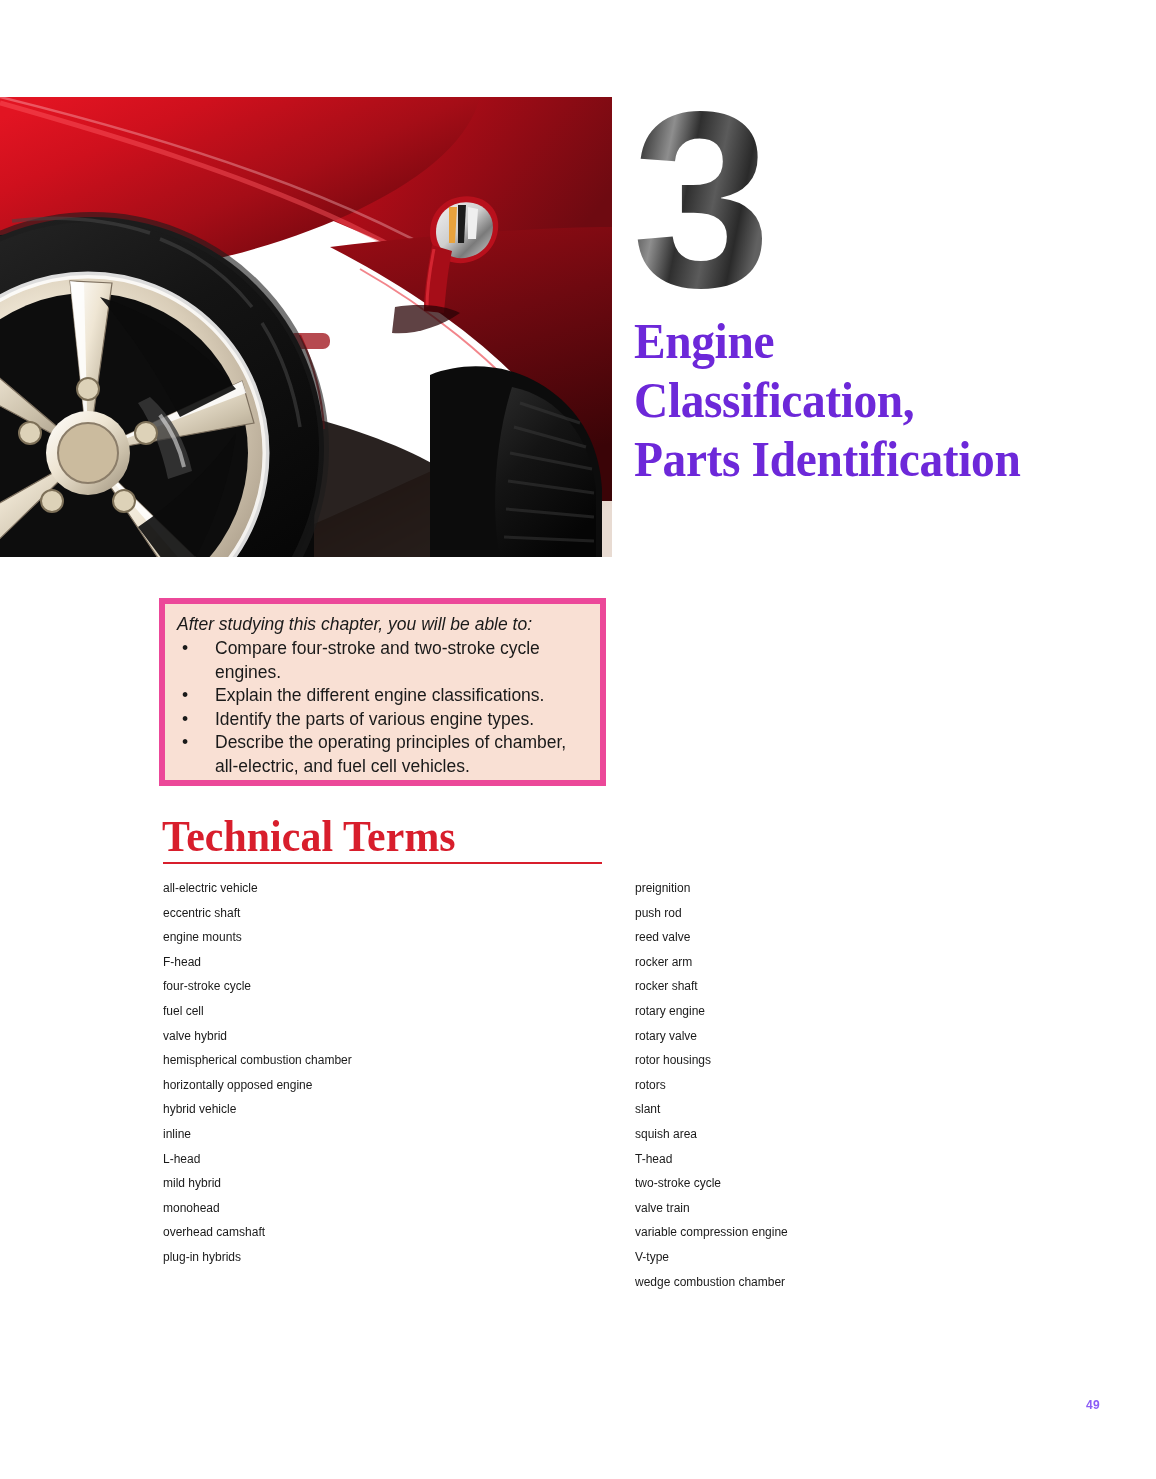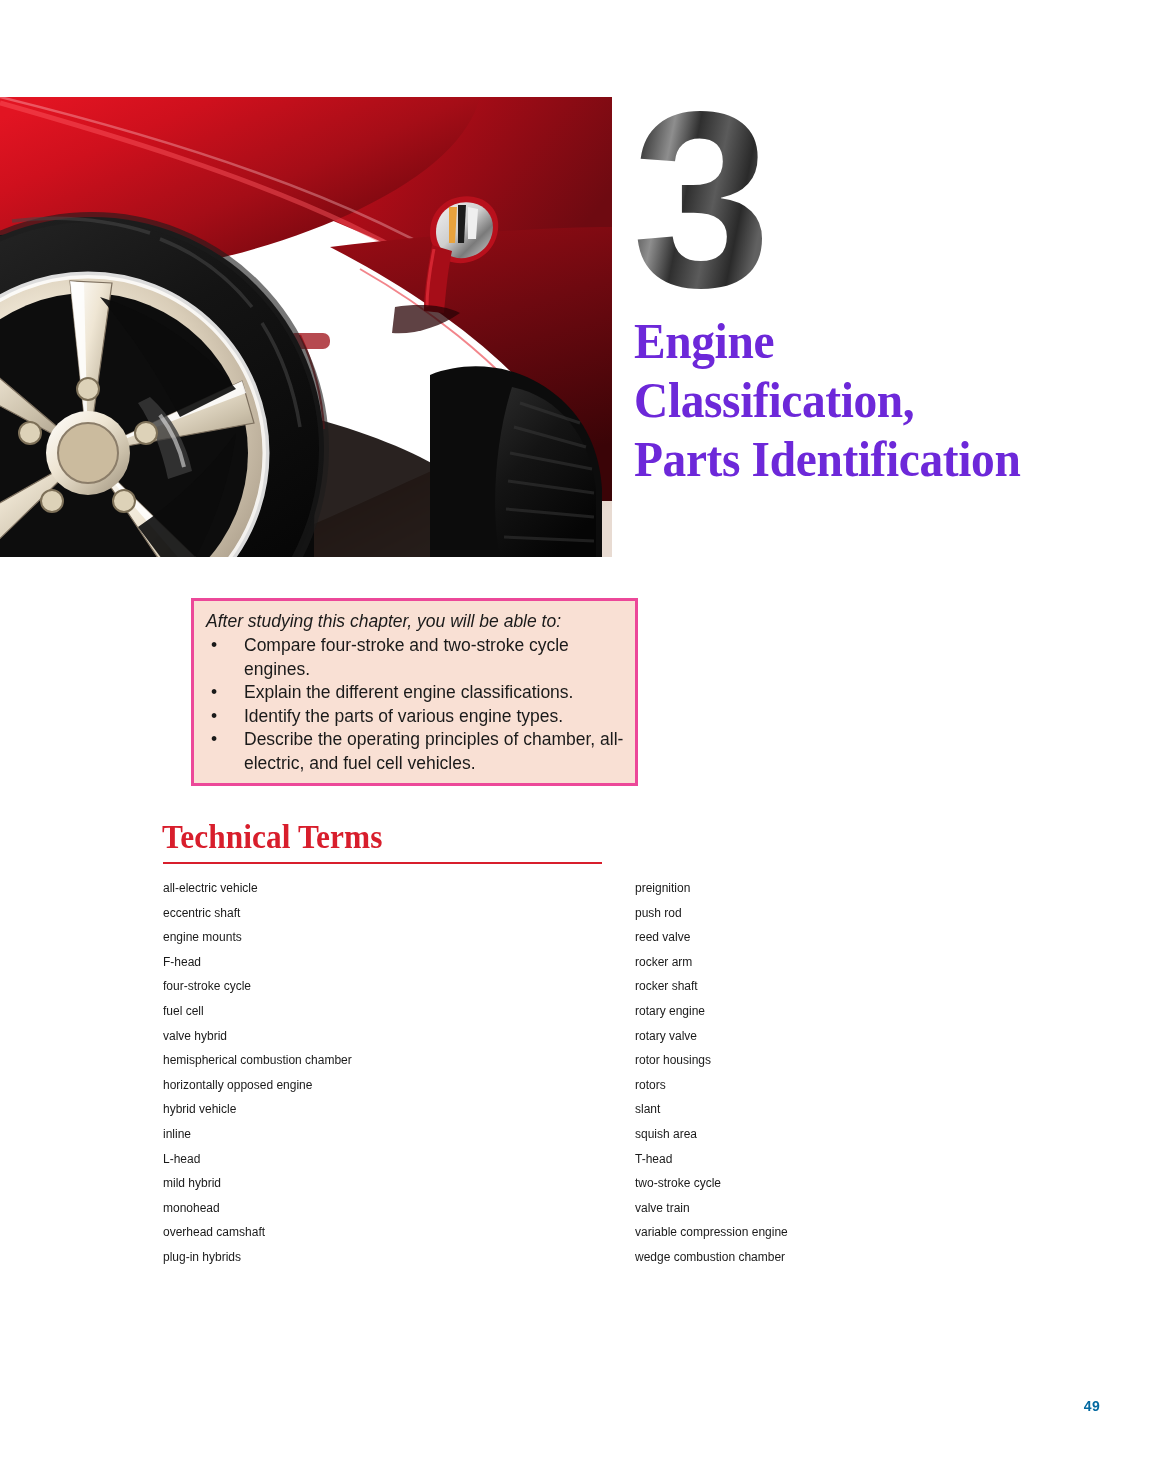--- a/index.html
+++ b/index.html
@@ -57,23 +57,22 @@
 
   
   .objectives-box {
     position: absolute;
     left: 159px;
     top: 598px;
     width: 447px;
     height: 188px;
     box-sizing: border-box;
     background: #f9e0d4;
-    border: 3px solid #ec4899;
+    border: 6px solid #ec4899;
     padding: 9px 10px 8px 10px;
-    margin-left: 32px;
   }
   .objectives-intro {
     font-style: italic;
     font-size: 17.5px;
     line-height: 23px;
     color: #1a1a1a;
     margin: 0 0 1px 2px;
   }
   .objectives-list {
     list-style: none;
@@ -97,21 +96,21 @@
   }
 
   
   .tt-heading {
     position: absolute;
     left: 162px;
     top: 818px;
     color: #d81e2c;
     font-family: "Liberation Serif", serif;
     font-weight: bold;
-    font-size: 33px;
+    font-size: 44px;
     line-height: 38px;
     letter-spacing: 0.1px;
   }
   .tt-heading span { display:inline-block; transform: scaleX(0.95); transform-origin: left center; }
   .tt-rule {
     position: absolute;
     left: 163px;
     top: 862px;
     width: 439px;
     height: 2px;
@@ -128,23 +127,23 @@
   .terms-col.left  { left: 163px; width: 430px; }
   .terms-col.right { left: 635px; width: 430px; }
   .terms-col ul { list-style: none; margin: 0; padding: 0; }
   .terms-col li { margin: 0; white-space: nowrap; }
 
   
   .page-number {
     position: absolute;
     right: 56px;
     top: 1398px;
-    font-size: 14px;
+    font-size: 12px;
     font-weight: bold;
-    color: #0369a1;
+    color: #8b5cf6;
     letter-spacing: 0.3px;
   }
 </style>
 </head>
 <body>
 
 <div class="photo">
   <svg viewBox="0 0 612 460" preserveAspectRatio="none">
     <defs>
       <linearGradient id="gBodyTop" x1="0" y1="0" x2="1" y2="0.35">
@@ -379,17 +378,18 @@
     <li>rotary engine</li>
     <li>rotary valve</li>
     <li>rotor housings</li>
     <li>rotors</li>
     <li>slant</li>
     <li>squish area</li>
     <li>T-head</li>
     <li>two-stroke cycle</li>
     <li>valve train</li>
     <li>variable compression engine</li>
+    <li>V-type</li>
     <li>wedge combustion chamber</li>
   </ul>
 </div>
 
 <div class="page-number">49</div>
 
 </body></html>

